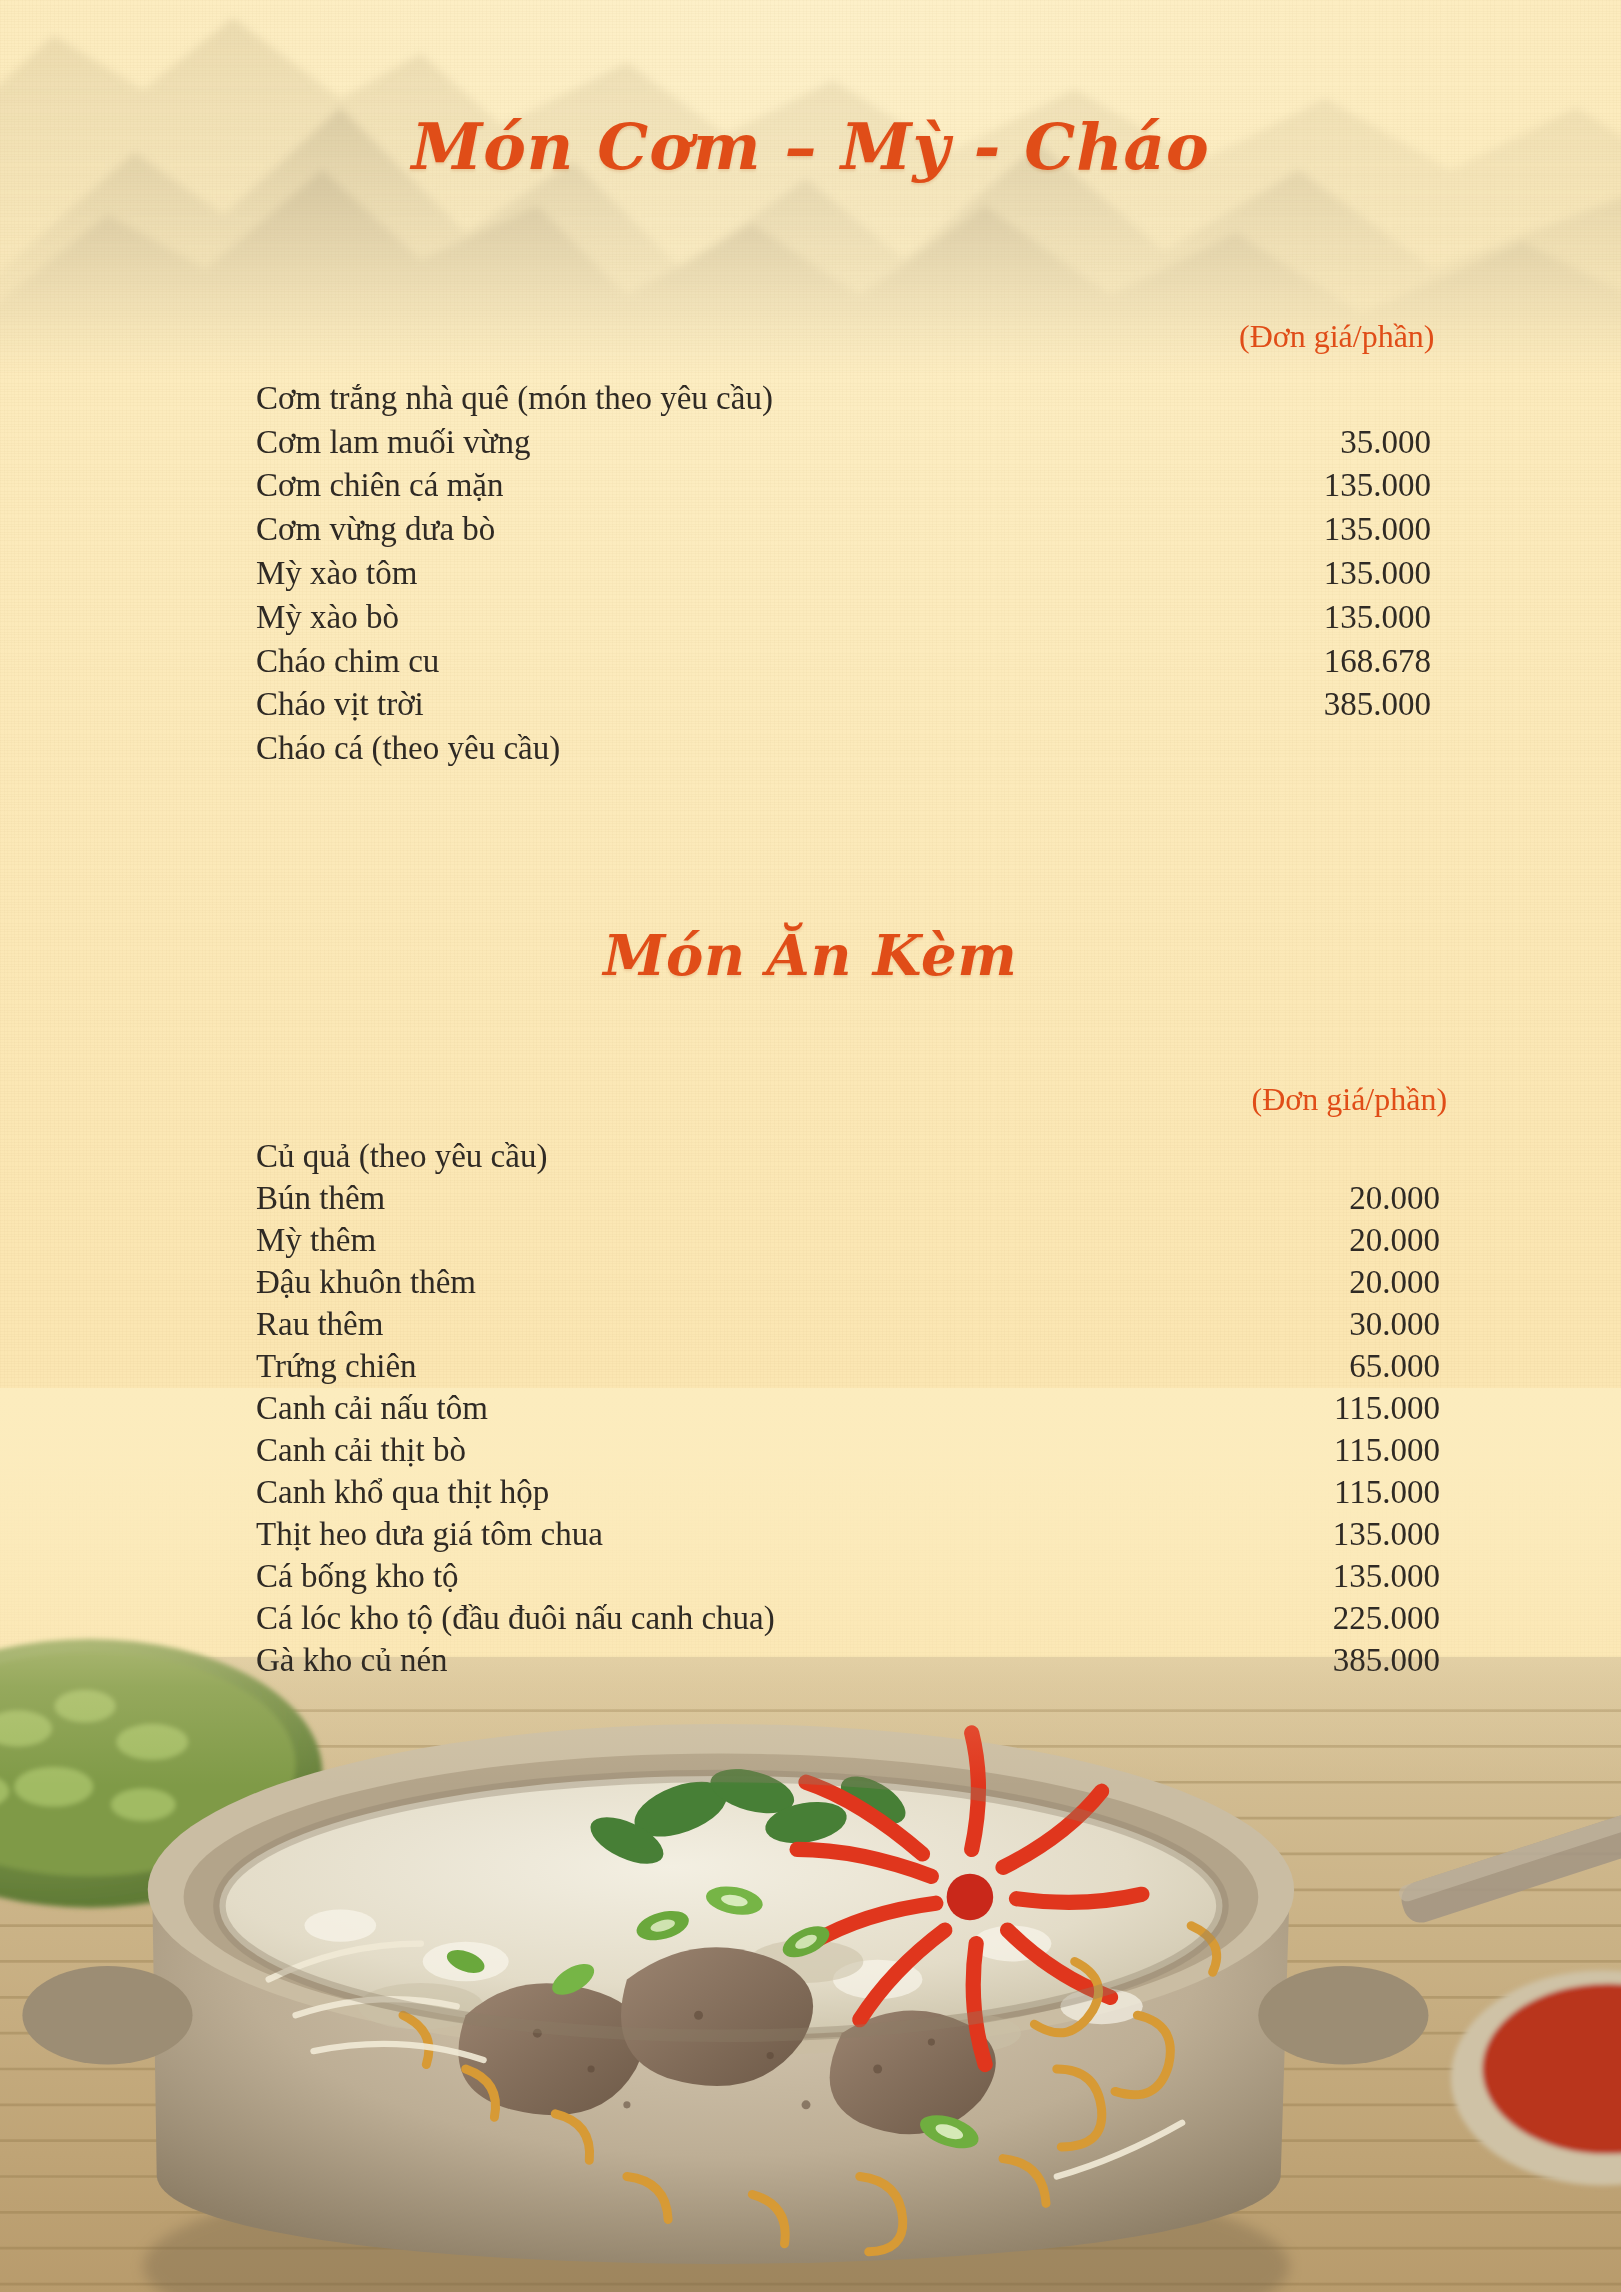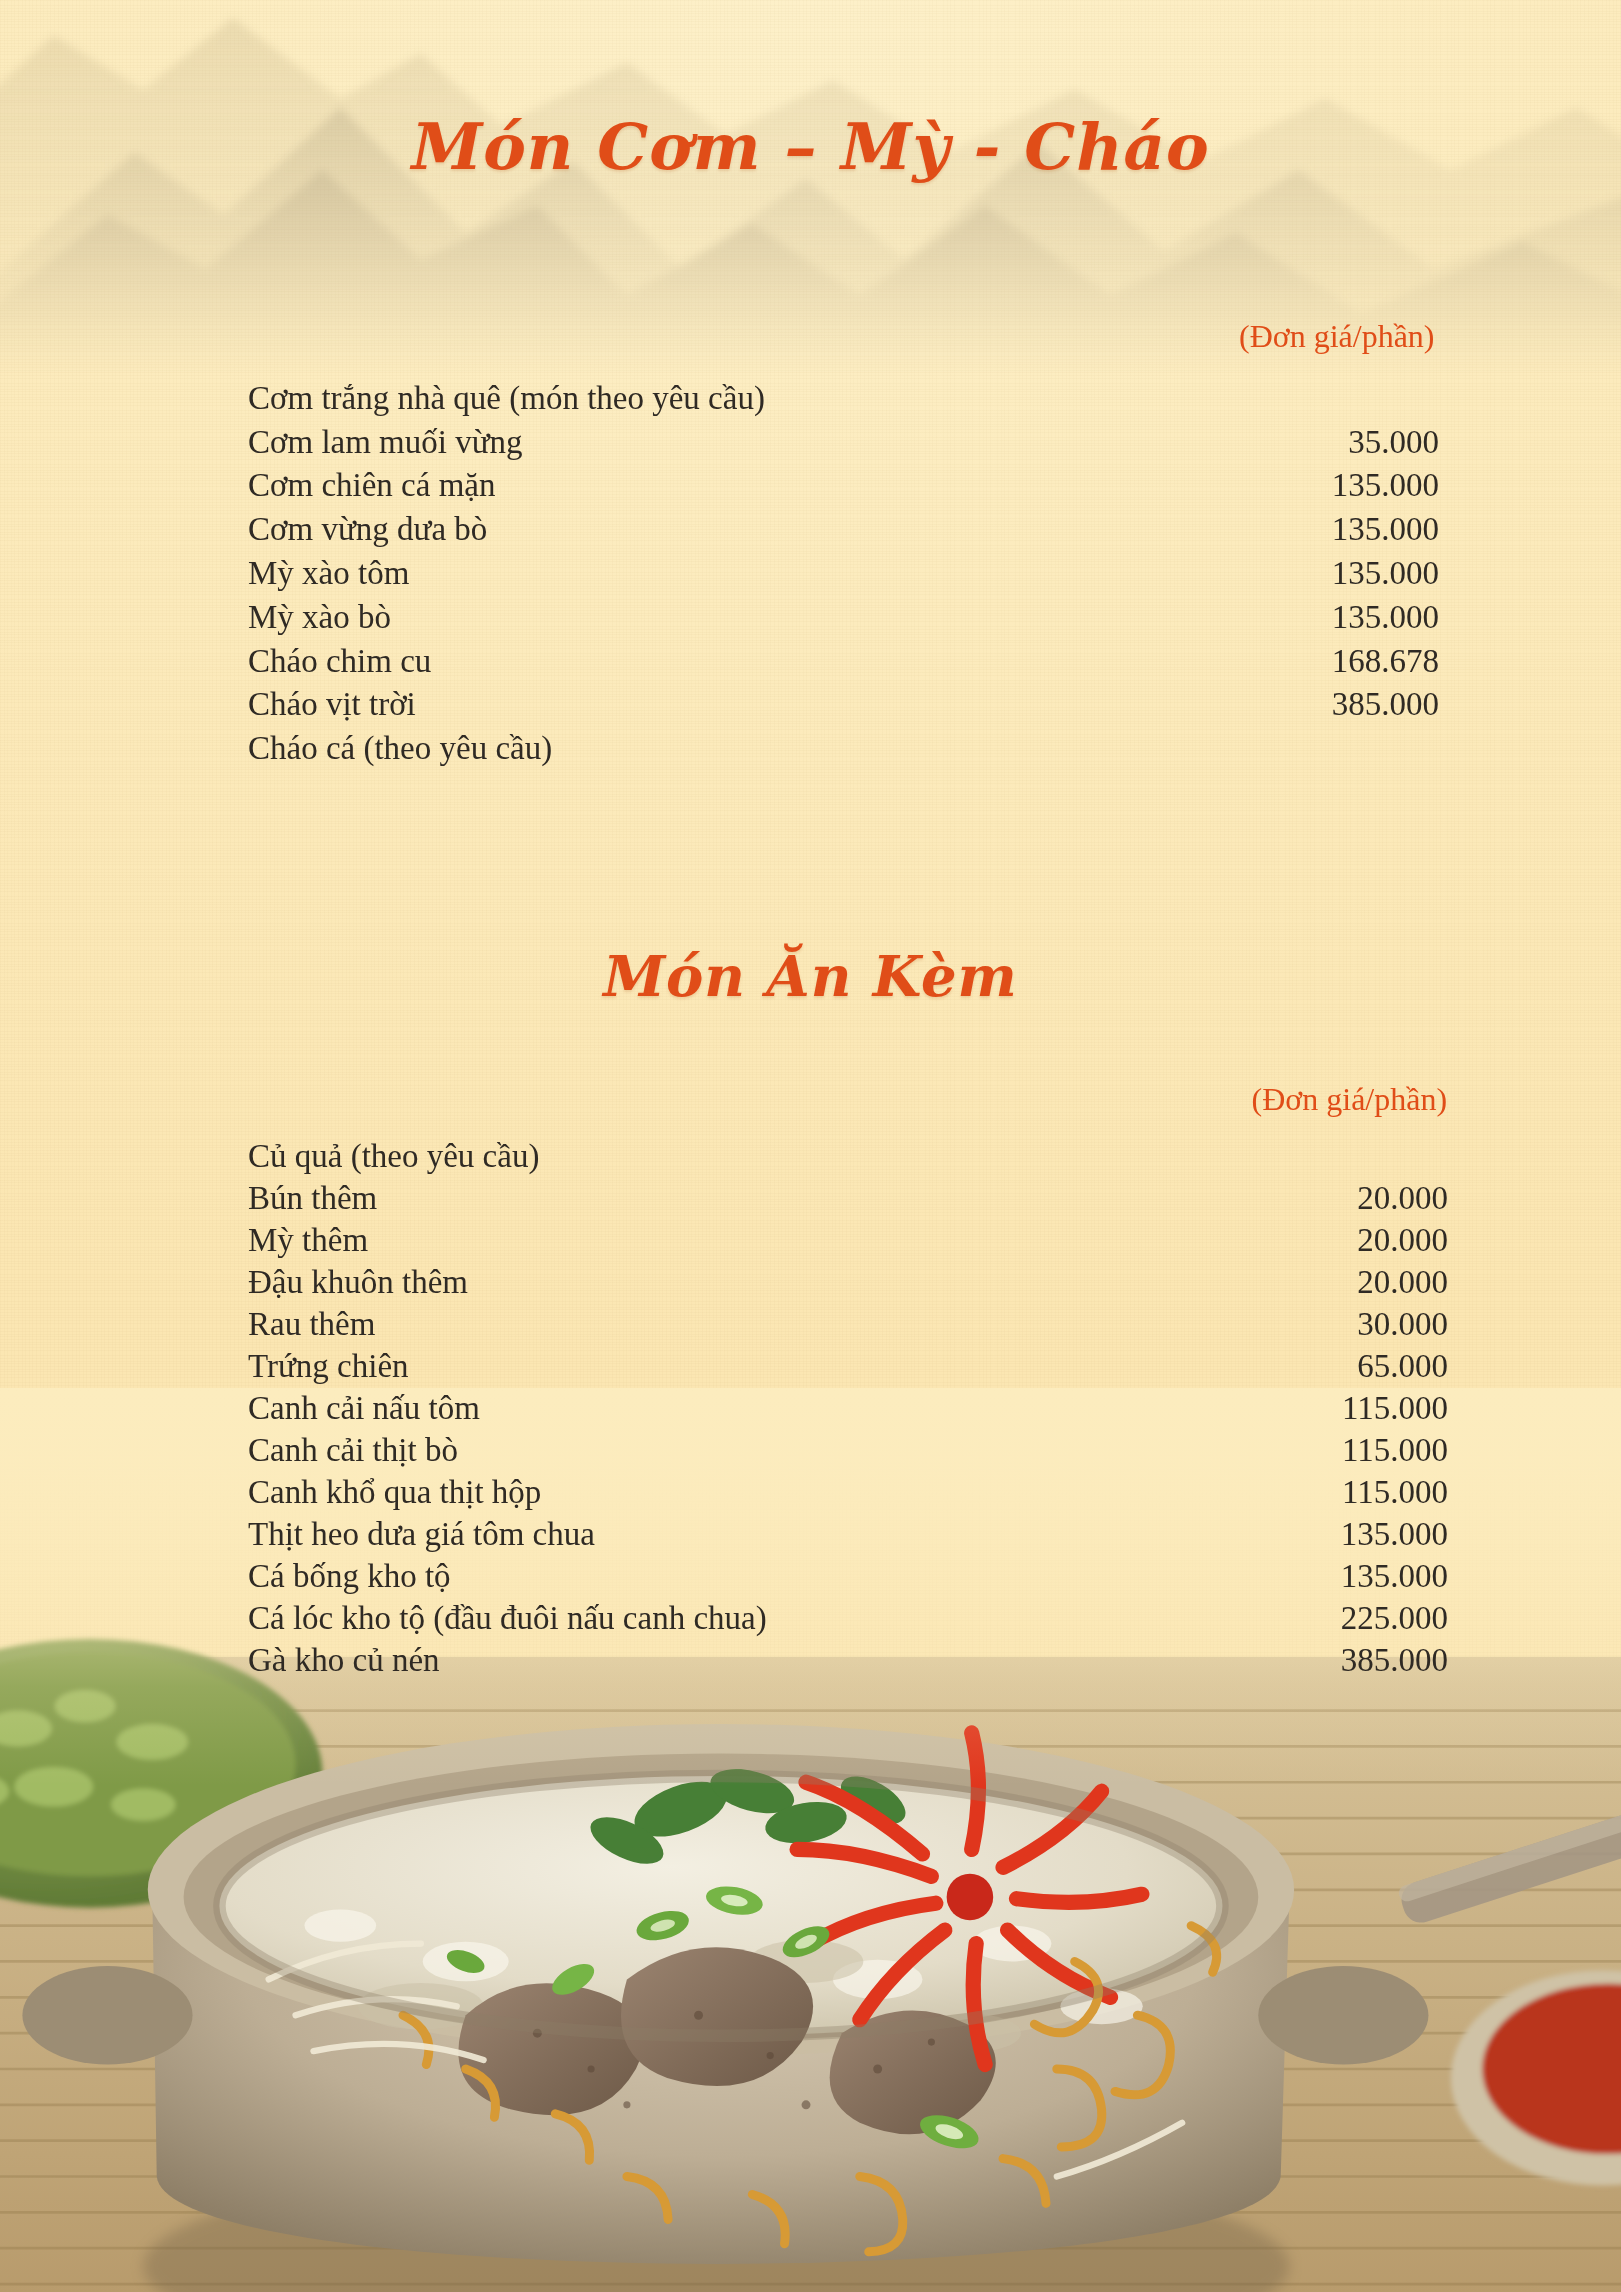--- a/index.html
+++ b/index.html
@@ -85,21 +85,21 @@
 
   .unit-note {
     color: #e04d18;
     font-size: 32px;
     text-align: right;
     font-family: "Liberation Serif", serif;
   }
 
   .menu-list {
     list-style: none;
-    margin: 0;
+    margin: 8px;
     padding: 0;
   }
   .menu-row {
     display: flex;
     align-items: baseline;
     font-size: 33px;
     color: #2f2a24;
     line-height: 1.0;
     padding: 5.4px 0;
   }
@@ -389,21 +389,21 @@
         <span class="price">385.000</span>
       </li>
       <li class="menu-row">
         <span class="name">Cháo cá (theo yêu cầu)</span>
         <span class="spacer"></span>
         <span class="price"></span>
       </li>
     </ul>
   </div>
 
-  <h1 class="section-title title-2" style="position:absolute; left:0; right:0; top:943px;">Món Ăn Kèm</h1>
+  <h1 class="section-title title-2" style="position:absolute; left:0; right:0; top:922px;">Món Ăn Kèm</h1>
 
   <div class="block-2">
     <div class="unit-note">(Đơn giá/phần)</div>
     <ul class="menu-list">
       <li class="menu-row">
         <span class="name">Củ quả (theo yêu cầu)</span>
         <span class="spacer"></span>
         <span class="price"></span>
       </li>
       <li class="menu-row">

